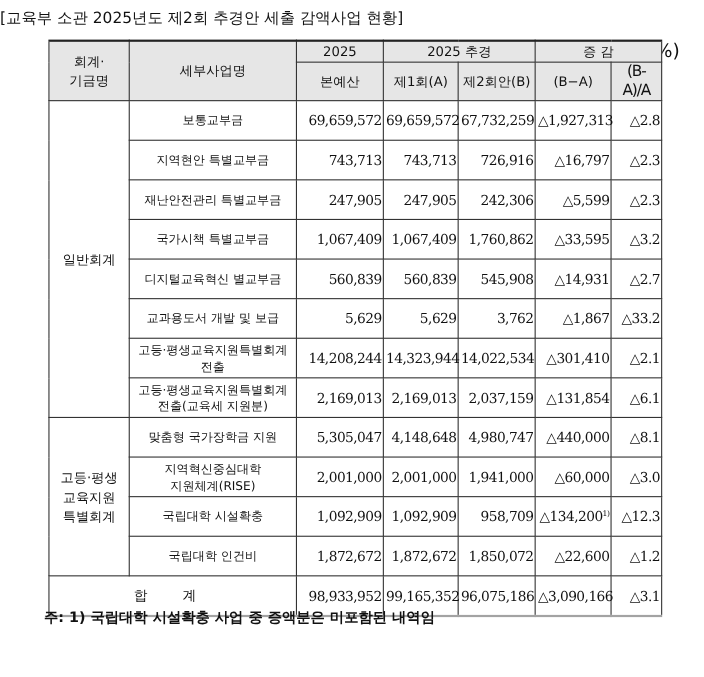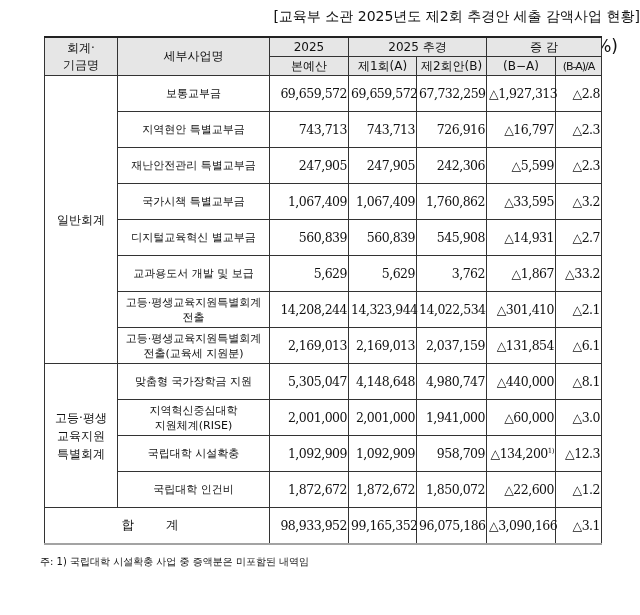--- a/index.html
+++ b/index.html
@@ -1,32 +1,32 @@
 <!DOCTYPE html>
 <html><head>
 <meta charset="utf-8">
 <style>
   html, body { margin: 0; padding: 0; background: #ffffff; }
   body { width: 640px; height: 615px; position: relative; overflow: hidden;
          font-family: "DejaVu Sans", "Liberation Sans", sans-serif; color: #111; }
-  .title { position: absolute; top: 8px; left: 0; width: 640px; text-align: right;
+  .title { position: absolute; top: 8px; left: 0; width: 640px; text-align: left;
            font-size: 14px; letter-spacing: 0px; }
   .unit { position: absolute; top: 35px; right: 22px; font-size: 17px; }
   table { position: absolute; top: 36px; left: 44px; border-collapse: collapse;
           table-layout: fixed; width: 557px; }
   td, th { border: 1px solid #333; padding: 0 2px; font-weight: normal; }
   thead th { background: #e6e6e6; font-size: 12px; text-align: center; height: 18px; line-height: 17px; }
   tbody td { font-size: 12.5px; height: 35px; }
   .num { text-align: right; font-family: "DejaVu Serif", "Liberation Serif", serif; font-size: 12.5px; white-space: nowrap; letter-spacing: -0.5px; padding-right: 1px; }
   .name { text-align: center; font-size: 11px; line-height: 15px; }
   .group { text-align: center; font-size: 12px; line-height: 18px; }
   .total-label { text-align: center; letter-spacing: 14px; }
   sup { font-size: 7px; }
   .outer-top { border-top: 2px solid #222; }
-  .notes { position: absolute; top: 554px; left: 40px; font-size: 10px; line-height: 16px; }
+  .notes { position: absolute; top: 554px; left: 40px; font-size: 13px; line-height: 16px; font-weight: bold; }
   .notes div { white-space: nowrap; }
   .indent { padding-left: 26px; }
 </style>
 </head>
 <body>
 
 <div class="title">[교육부 소관 2025년도 제2회 추경안 세출 감액사업 현황]</div>
 <div class="unit">(단위: 백만원, %)</div>
 
 <table>
@@ -45,21 +45,21 @@
       <th rowspan="2">세부사업명</th>
       <th>2025</th>
       <th colspan="2">2025 추경</th>
       <th colspan="2">증 감</th>
     </tr>
     <tr>
       <th>본예산</th>
       <th>제1회(A)</th>
       <th>제2회안(B)</th>
       <th>(B−A)</th>
-      <th style="font-size:11px;letter-spacing:-1px;margin-top:17px;">(B-A)/A</th>
+      <th style="font-size:14px;letter-spacing:-1px;margin-top:17px;">(B-A)/A</th>
     </tr>
   </thead>
   <tbody>
     <tr>
       <td rowspan="8" class="group">일반회계</td>
       <td class="name">보통교부금</td>
       <td class="num">69,659,572</td>
       <td class="num">69,659,572</td>
       <td class="num">67,732,259</td>
       <td class="num">△1,927,313</td>

